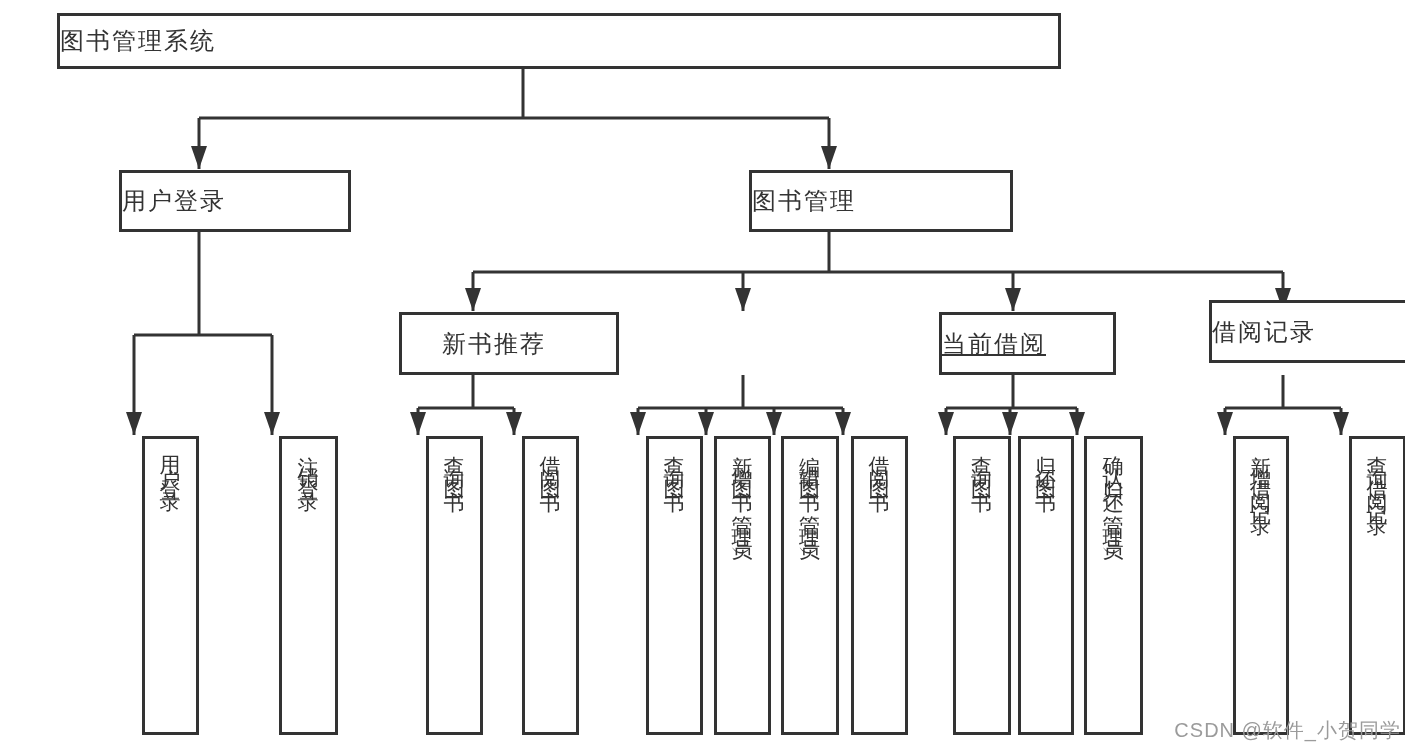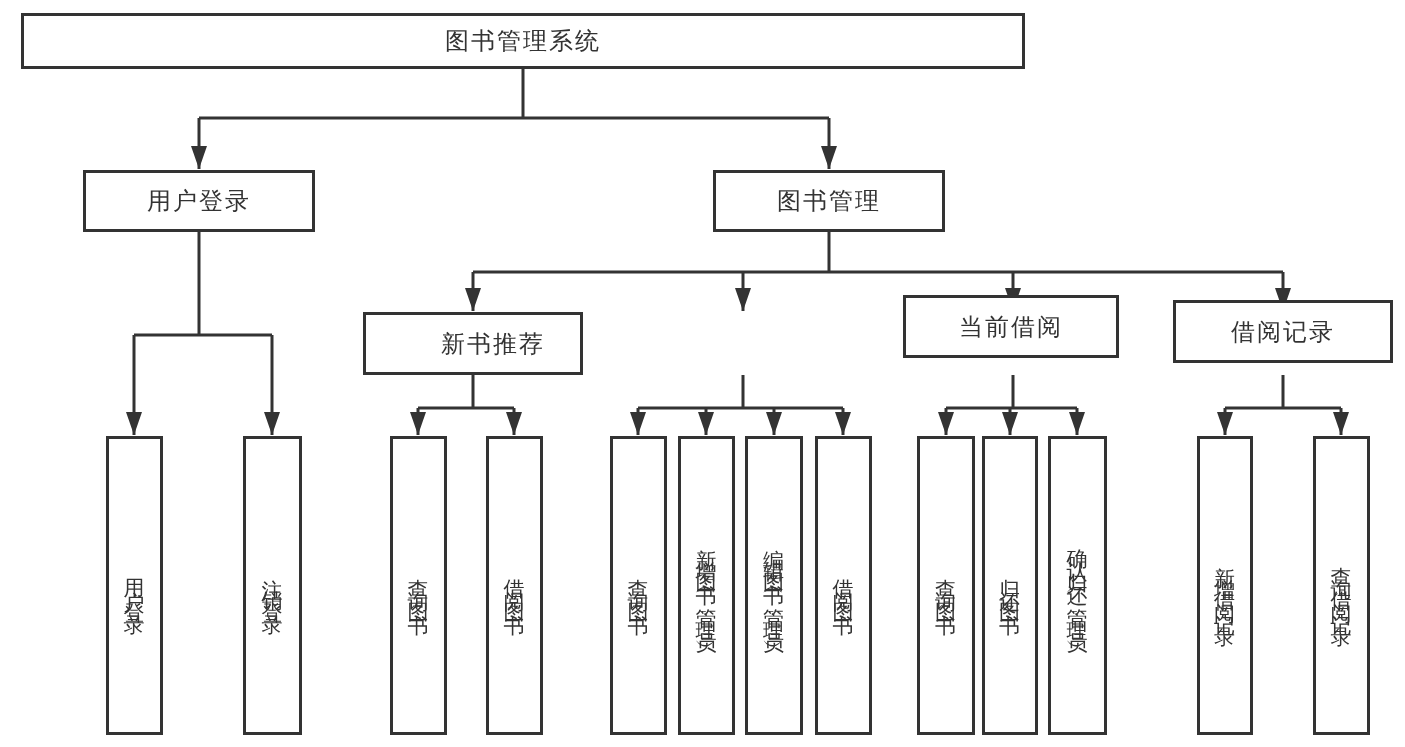--- a/index.html
+++ b/index.html
@@ -13,40 +13,40 @@
   }
   #wires { position: absolute; left: 0; top: 0; width: 1405px; height: 747px; }
   .box {
     position: absolute;
     box-sizing: border-box;
     border: 3px solid #333333;
     background: #ffffff;
     color: #333333;
     display: flex;
     align-items: center;
-    justify-content: center;
+    margin-left: 36px;
   }
   .h-label { font-size: 24px; letter-spacing: 2px; white-space: nowrap; }
   .v-box {
     writing-mode: vertical-rl;
     text-orientation: mixed;
     font-size: 21px;
     line-height: 1;
     letter-spacing: 12px;
     overflow: hidden;
   }
   
   #n-root   { left: 21px;  top: 13px;  width: 1004px; height: 56px; }
   
   #n-l1-0   { left: 83px;  top: 170px; width: 232px; height: 62px; }
-  #n-l1-1   { left: 713px; top: 170px; width: 232px; height: 62px; }
+  #n-l1-1   { left: 713px; top: 170px; width: 264px; height: 62px; }
   
   #n-l2-0   { left: 363px;  top: 312px; width: 220px; height: 63px; padding-left: 40px; }
   #n-l2-1   { left: 633px;  top: 312px; width: 220px; height: 63px; }
-  #n-l2-2   { left: 903px;  top: 295px; width: 216px; height: 63px; }
+  #n-l2-2   { left: 903px;  top: 312px; width: 177px; height: 63px; text-decoration: underline; }
   #n-l2-3   { left: 1173px; top: 300px; width: 220px; height: 63px; }
   
   .leaf { top: 436px; height: 299px; }
   #lf-login-0     { left: 106px;  width: 57px; }
   #lf-login-1     { left: 243px;  width: 59px; }
   #lf-recommend-0 { left: 390px;  width: 57px; }
   #lf-recommend-1 { left: 486px;  width: 57px; }
   #lf-borrow-0    { left: 610px;  width: 57px; }
   #lf-borrow-1    { left: 678px;  width: 57px; }
   #lf-borrow-2    { left: 745px;  width: 58px; }
@@ -158,14 +158,15 @@
   <div class="box leaf v-box" id="lf-borrow-2">编辑图书（管理员）</div>
   <div class="box leaf v-box" id="lf-borrow-3">借阅图书</div>
 
   <div class="box leaf v-box" id="lf-current-0">查询图书</div>
   <div class="box leaf v-box" id="lf-current-1">归还图书</div>
   <div class="box leaf v-box" id="lf-current-2">确认归还（管理员）</div>
 
   <div class="box leaf v-box" id="lf-records-0">新增借阅记录</div>
   <div class="box leaf v-box" id="lf-records-1">查询借阅记录</div>
 
+  <div id="watermark">CSDN @软件_小贺同学</div>
 
 </div>
 
 </body></html>

